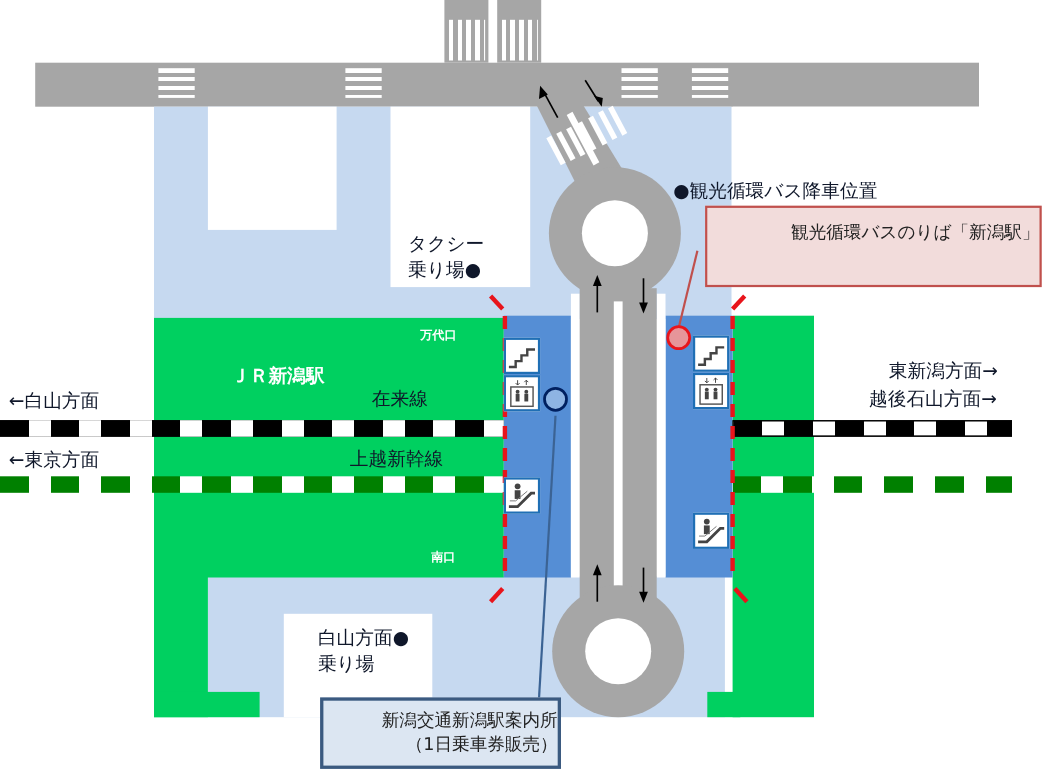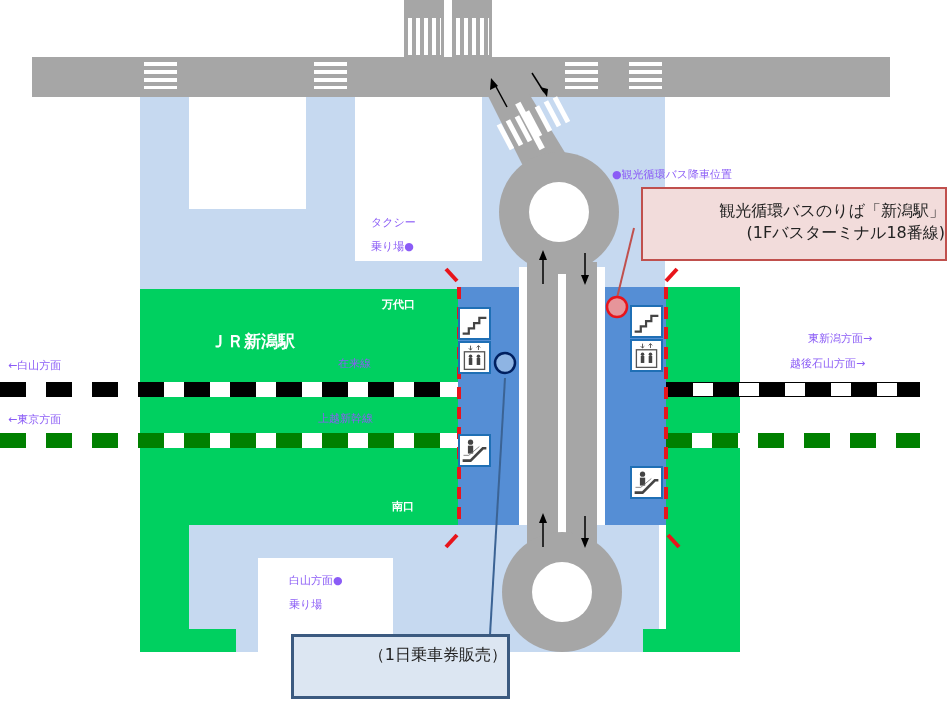--- a/index.html
+++ b/index.html
@@ -8,21 +8,21 @@
     .abs { position: absolute; }
     .road { background: #a6a6a6; }
     .walk { background: #c6d9f0; }
     .white { background: #ffffff; }
     .green { background: #00d060; }
     .blue { background: #558ed5; }
     .zebra-h { position: absolute; width: 33px; height: 27px;
       background: repeating-linear-gradient(to bottom, #fff 0 4px, transparent 4px 8px); }
     .zebra-v { position: absolute; width: 33px; height: 37px;
       background: repeating-linear-gradient(to right, #fff 0 4px, transparent 4px 8px); }
-    .label { position: absolute; color: #8b5cf6; font-size: 11px; line-height: 21px; white-space: nowrap; }
+    .label { position: absolute; color: #0f172a; font-size: 17px; line-height: 21px; white-space: nowrap; }
     .label-w { position: absolute; color: #fff; font-weight: bold; font-size: 11px; white-space: nowrap; }
     .track-black { position: absolute; height: 15px; background: #000;
       background-image: repeating-linear-gradient(to right, #000 0 26px, #fff 26px 46px); }
     .track-green { position: absolute; height: 15px;
       background-image: repeating-linear-gradient(to right, #008000 0 26px, #fff 26px 46px); }
     .icon-box { position: absolute; width: 33px; height: 33px; background: #fff;
       border: 2px solid #1f6fb5; box-sizing: border-box; }
     .icon-box svg { width: 100%; height: 100%; display: block; }
     .callout { position: absolute; box-sizing: border-box; text-align: right;
       font-size: 16px; line-height: 22px; color: #222; }
@@ -184,17 +184,17 @@
 
 <div class="label" style="left:371px;top:212px;">タクシー</div>
 <div class="label" style="left:371px;top:236px;">乗り場●</div>
 <div class="label" style="left:289px;top:570px;">白山方面●</div>
 <div class="label" style="left:289px;top:594px;">乗り場</div>
 
 <div class="label" style="left:612px;top:164px;">●観光循環バス降車位置</div>
 
 <div class="callout" style="left:641px;top:187px;width:306px;height:74px;background:#f2dcdb;border:2px solid #c0504d;padding-top:11px;">
   <div>観光循環バスのりば「新潟駅」</div>
-  <div>(1Fバスターミナル18番線)</div>
 </div>
 <div class="callout" style="left:291px;top:634px;width:219px;height:65px;background:#dce6f2;border:3px solid #3b5a80;padding-top:7px;">
+  <div>新潟交通新潟駅案内所</div>
   <div>（1日乗車券販売）</div>
 </div>
 
 </body></html>

